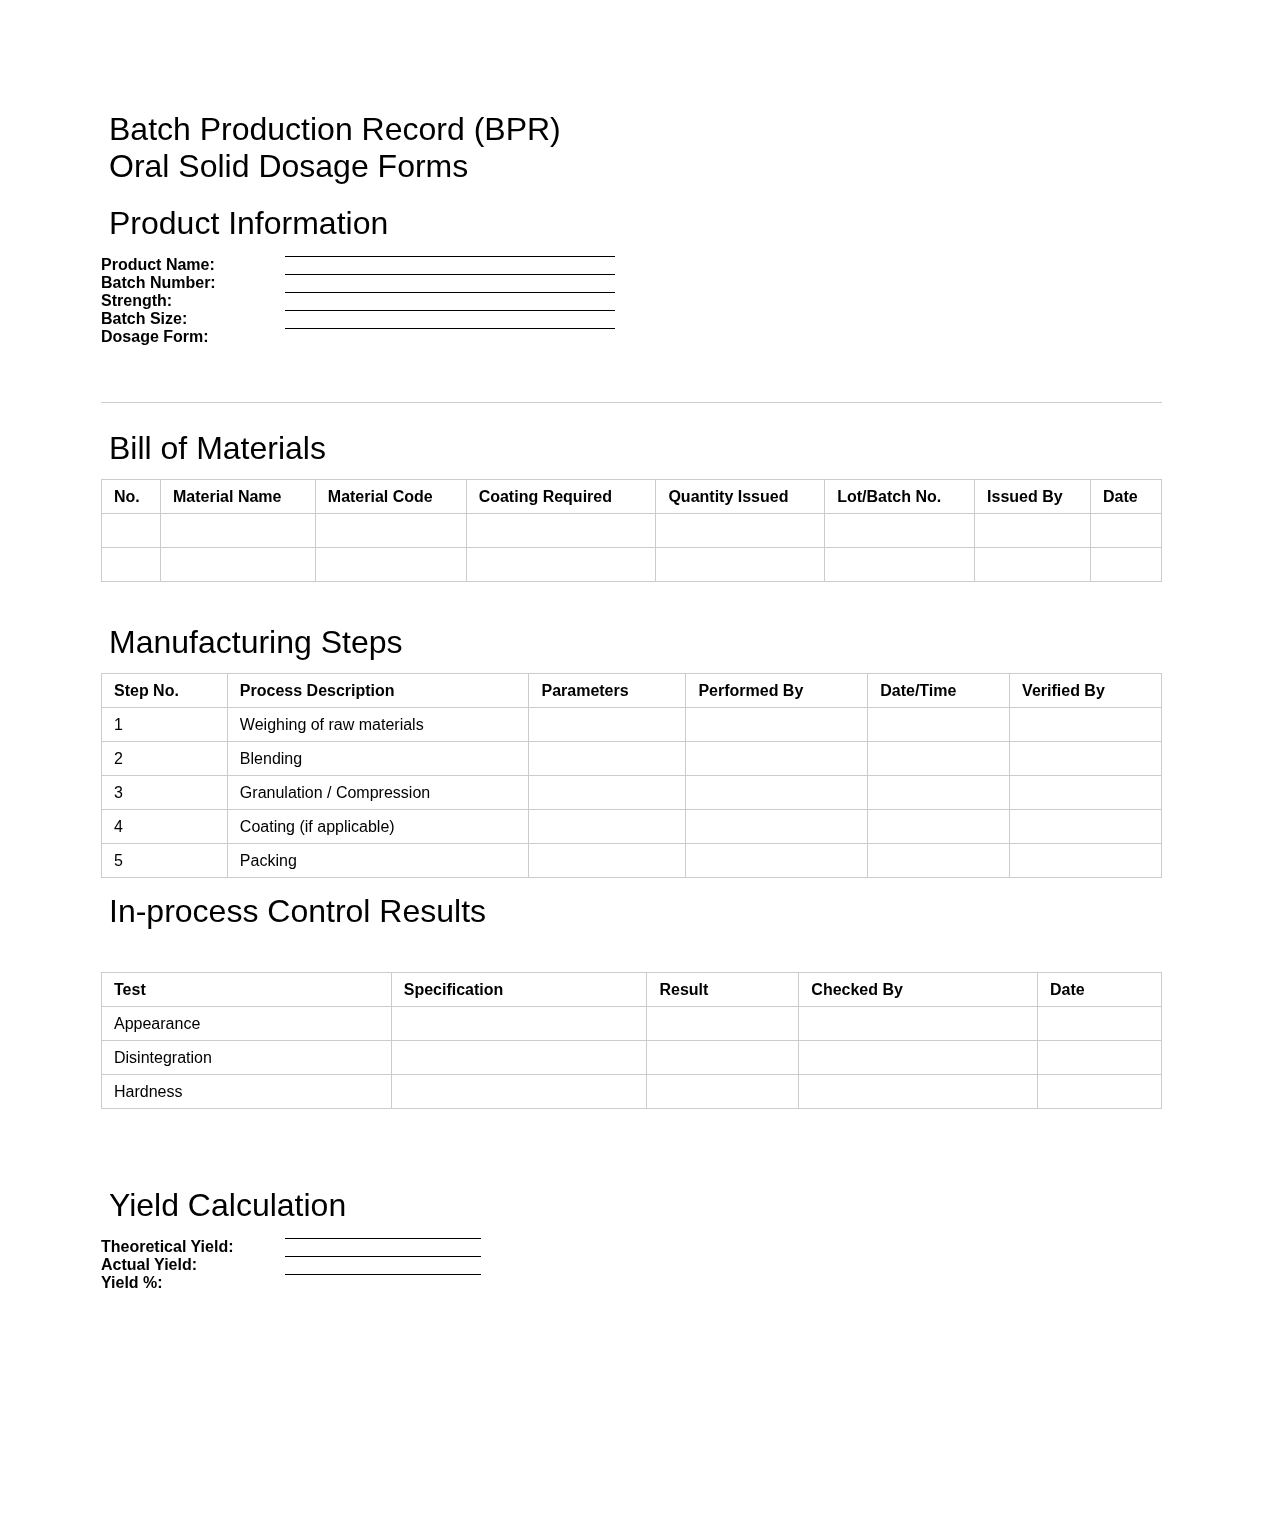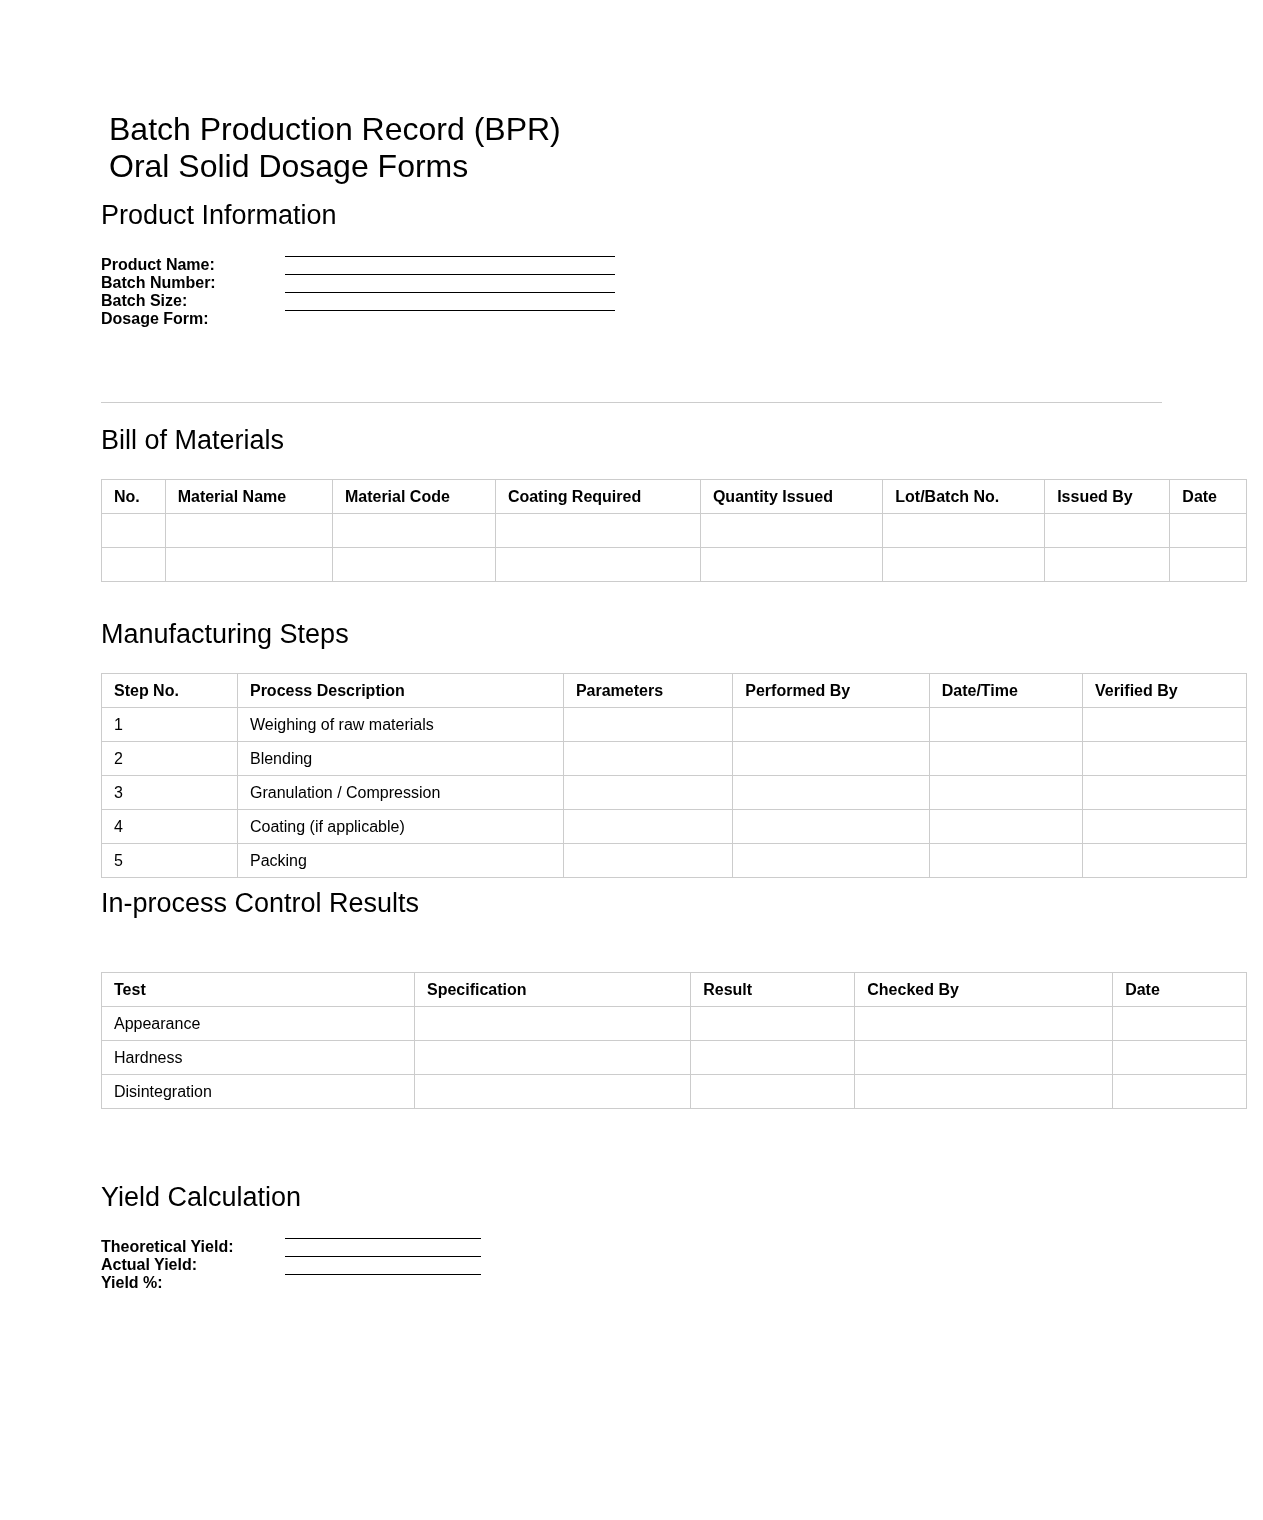--- a/index.html
+++ b/index.html
@@ -6,36 +6,36 @@
   body {
     width: 1263px; height: 1520px; overflow: hidden;
     font-family: "Liberation Sans", sans-serif; color: #000;
   }
   .page { position: absolute; left: 101px; top: 0; width: 1061px; }
   h1 {
     font-weight: normal; font-size: 32px; line-height: 37px;
     margin: 8px; position: absolute; top: 103px; left: 0; white-space: pre-line;
   }
   h2 {
-    font-weight: normal; font-size: 27px; line-height: 28px;
-    margin: 0; position: absolute; left: 0; text-align: right;
+    font-weight: normal; font-size: 32px; line-height: 28px;
+    margin: 8px; position: absolute; left: 0; text-align: right;
   }
   .fields { position: absolute; left: 0; }
   .field-row { height: 18px; position: relative; }
   .field-label {
     font-weight: bold; font-size: 16px; line-height: 18px;
     position: absolute; left: 0; top: 16px; white-space: nowrap;
   }
   .field-line {
     position: absolute; left: 184px; top: 16px; height: 0;
     border-bottom: 1px solid #000;
   }
   .hr { position: absolute; left: 0; width: 1061px; height: 0; border-top: 1px solid #ccc; top: 402px; }
   table {
-    position: absolute; left: 0; width: 1146px; border-collapse: collapse;
+    position: absolute; left: 0; width: 1061px; border-collapse: collapse;
     font-size: 16px;
   }
   th, td {
     border: 1px solid #ccc; height: 34px; padding: 0 12px; text-align: left;
     vertical-align: middle; box-sizing: border-box;
   }
   th { font-weight: bold; }
   td { font-weight: normal; }
 </style>
 </head>
@@ -47,20 +47,24 @@
 Oral Solid Dosage Forms</h1>
 
   <h2 style="top:201px">Product Information</h2>
   <div class="fields" style="top:240px; width:600px">
     <div class="field-row">
       <span class="field-label">Product Name:</span>
       <span class="field-line" style="width:330px"></span>
     </div>
     <div class="field-row">
       <span class="field-label">Batch Number:</span>
+      <span class="field-line" style="width:330px"></span>
+    </div>
+    <div class="field-row">
+      <span class="field-label">Strength:</span>
       <span class="field-line" style="width:330px"></span>
     </div>
     <div class="field-row">
       <span class="field-label">Batch Size:</span>
       <span class="field-line" style="width:330px"></span>
     </div>
     <div class="field-row">
       <span class="field-label">Dosage Form:</span>
       <span class="field-line" style="width:330px"></span>
     </div>
@@ -200,28 +204,28 @@
     </thead>
     <tbody>
       <tr>
         <td>Appearance</td>
         <td></td>
         <td></td>
         <td></td>
         <td></td>
       </tr>
       <tr>
+        <td>Disintegration</td>
+        <td></td>
+        <td></td>
+        <td></td>
+        <td></td>
+      </tr>
+      <tr>
         <td>Hardness</td>
-        <td></td>
-        <td></td>
-        <td></td>
-        <td></td>
-      </tr>
-      <tr>
-        <td>Disintegration</td>
         <td></td>
         <td></td>
         <td></td>
         <td></td>
       </tr>
     </tbody>
   </table>
 
   <h2 style="top:1183px">Yield Calculation</h2>
   <div class="fields" style="top:1222px; width:400px">

